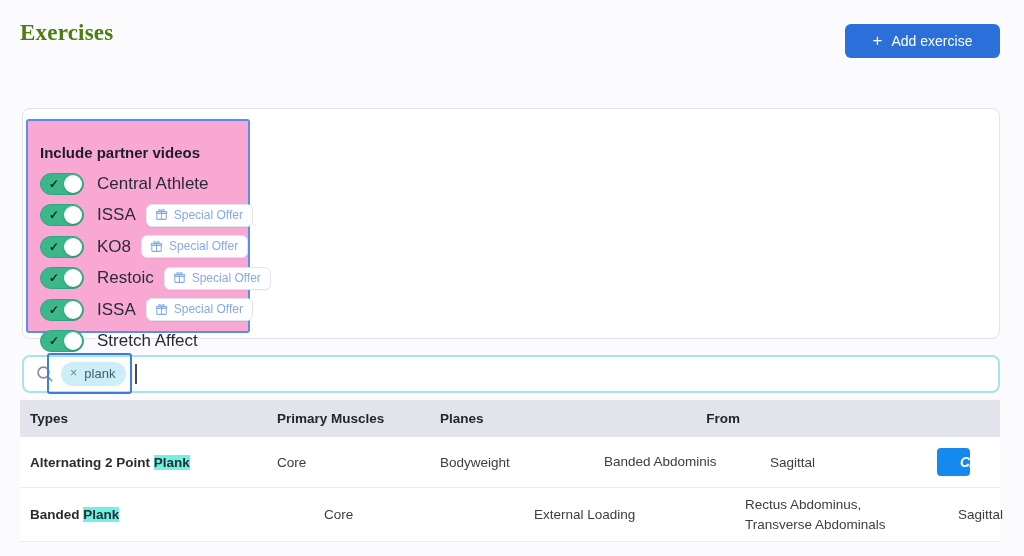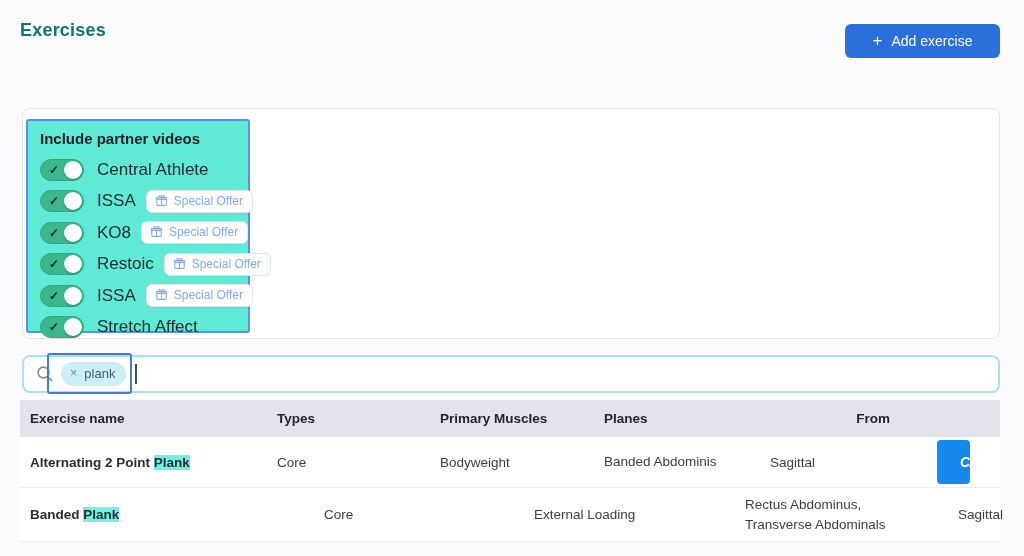--- a/index.html
+++ b/index.html
@@ -7,60 +7,60 @@
   body {
     position:relative;
     background:#fbfbfd;
     font-family:"Liberation Sans", sans-serif;
     color:#2e2e38;
     overflow:hidden;
   }
 
   
   .page-header { position:absolute; left:20px; top:20px; }
-  .page-title { font-size:18px; font-weight:700; color:#0f766e; letter-spacing:.2px; }
+  .page-title { font-size:23px; font-weight:700; color:#4d7c0f; letter-spacing:.2px;font-family:Liberation Serif, serif; }
   .page-subtitle { margin-top:10px; font-size:14px; color:#2e2e38; }
   .subtitle-link { color:#4a8fe8; cursor:pointer; }
 
   .add-btn {
     position:absolute; left:845px; top:24px; width:155px; height:34px;
     background:#2b6fda; border:none; border-radius:6px;
     color:#ffffff; font-size:14px; font-family:inherit;
     display:flex; align-items:center; justify-content:center; gap:9px;
     cursor:pointer;
   }
   .add-btn .plus { font-size:17px; font-weight:400; line-height:1; margin-top:-1px; }
 
   
   .outer-card {
     position:absolute; left:22px; top:108px; width:978px; height:231px;
     background:#ffffff; border:1px solid #e3e3e9; border-radius:8px;
   }
   .partner-panel {
     position:absolute; left:3px; top:10px; width:224px; height:214px;
-    background:#5eead4; border:2px solid #5b8def; border-radius:3px;
-    padding:8px 12px 0 12px;
+    background:#f9a8d4; border:2px solid #5b8def; border-radius:3px;
+    padding:22px 12px 0 12px;
   }
   .partner-title { font-size:15px; font-weight:700; color:#1d1d26; line-height:20px; }
   .partner-row { display:flex; align-items:center; margin-top:9.5px; height:22px; }
   .toggle {
     position:relative; width:44px; height:22px; border-radius:11px;
     background:#3bb88b; border:1px solid #2ea87c; flex:0 0 auto; cursor:pointer;
   }
   .toggle .check {
     position:absolute; left:8px; top:50%; transform:translateY(-52%);
     font-size:12px; font-weight:700; color:#10241c; line-height:1;
   }
   .toggle .knob {
     position:absolute; right:1px; top:1px; width:18px; height:18px;
     border-radius:50%; background:#ffffff; box-shadow:0 1px 2px rgba(0,0,0,.25);
   }
   .partner-label { margin-left:13px; font-size:17px; color:#2b2b34; white-space:nowrap; }
   .offer-badge {
-    margin-left:10px; display:flex; align-items:flex-start; gap:6px;
+    margin-left:10px; display:flex; align-items:center; gap:6px;
     border:1px solid #e2e5ec; border-radius:6px; background:#ffffff;
     padding:3px 9px 4px 8px; color:#84a9ec; font-size:12px; white-space:nowrap;
     box-shadow:0 1px 1px rgba(40,60,120,.05); cursor:pointer;
   }
   .offer-badge svg { display:block; }
 
   
   .search-bar {
     position:absolute; left:22px; top:355px; width:978px; height:38px;
     background:#ffffff; border:2px solid #a9e1f3; border-radius:8px;
@@ -88,21 +88,21 @@
   }
   .t-head { background:#e3e3ec; height:37px; font-size:13.5px; font-weight:700; color:#25252e; }
   .t-body-row { background:#ffffff; border-bottom:1px solid #ebebf0; font-size:13.5px; color:#3c3c46; }
   .row-1 { height:51px; }
   .row-2 { height:54px;gap:47px; }
   .cell-name { font-weight:700; color:#2b2b34; }
   .cell-muscles { padding-right:20px; line-height:20px; }
   .cell-from { display:flex; justify-content:flex-end; padding-right:30px; }
   .hl { background:#6ff2e2; }
   .ca-badge {
-    width:33px; height:44px; background:#1589ee; border-radius:4px;
+    width:33px; height:28px; background:#1589ee; border-radius:4px;
     display:flex; align-items:center; justify-content:center;
     color:#ffffff; font-weight:700; font-style:italic; font-size:14px;
     letter-spacing:-1px; cursor:pointer;padding-left:31px;
   }
 </style>
 </head>
 <body>
 
 <div class="page-header">
   <div class="page-title">Exercises</div>
@@ -213,21 +213,20 @@
   <span class="search-chip">
     <span class="chip-x">×</span>
     <span>plank</span>
   </span>
   <span class="caret"></span>
 </div>
 <div class="focus-box"></div>
 
 <div class="exercise-table">
   <div class="t-row t-head">
-    <div>Exercise name</div>
     <div>Types</div>
     <div>Primary Muscles</div>
     <div>Planes</div>
     <div class="cell-from">From</div>
   </div>
 
   <div class="t-row t-body-row row-1">
     <div class="cell-name"><span>Alternating 2 Point </span><span class="hl">Plank</span></div>
     <div>Core</div>
     <div>Bodyweight</div>

